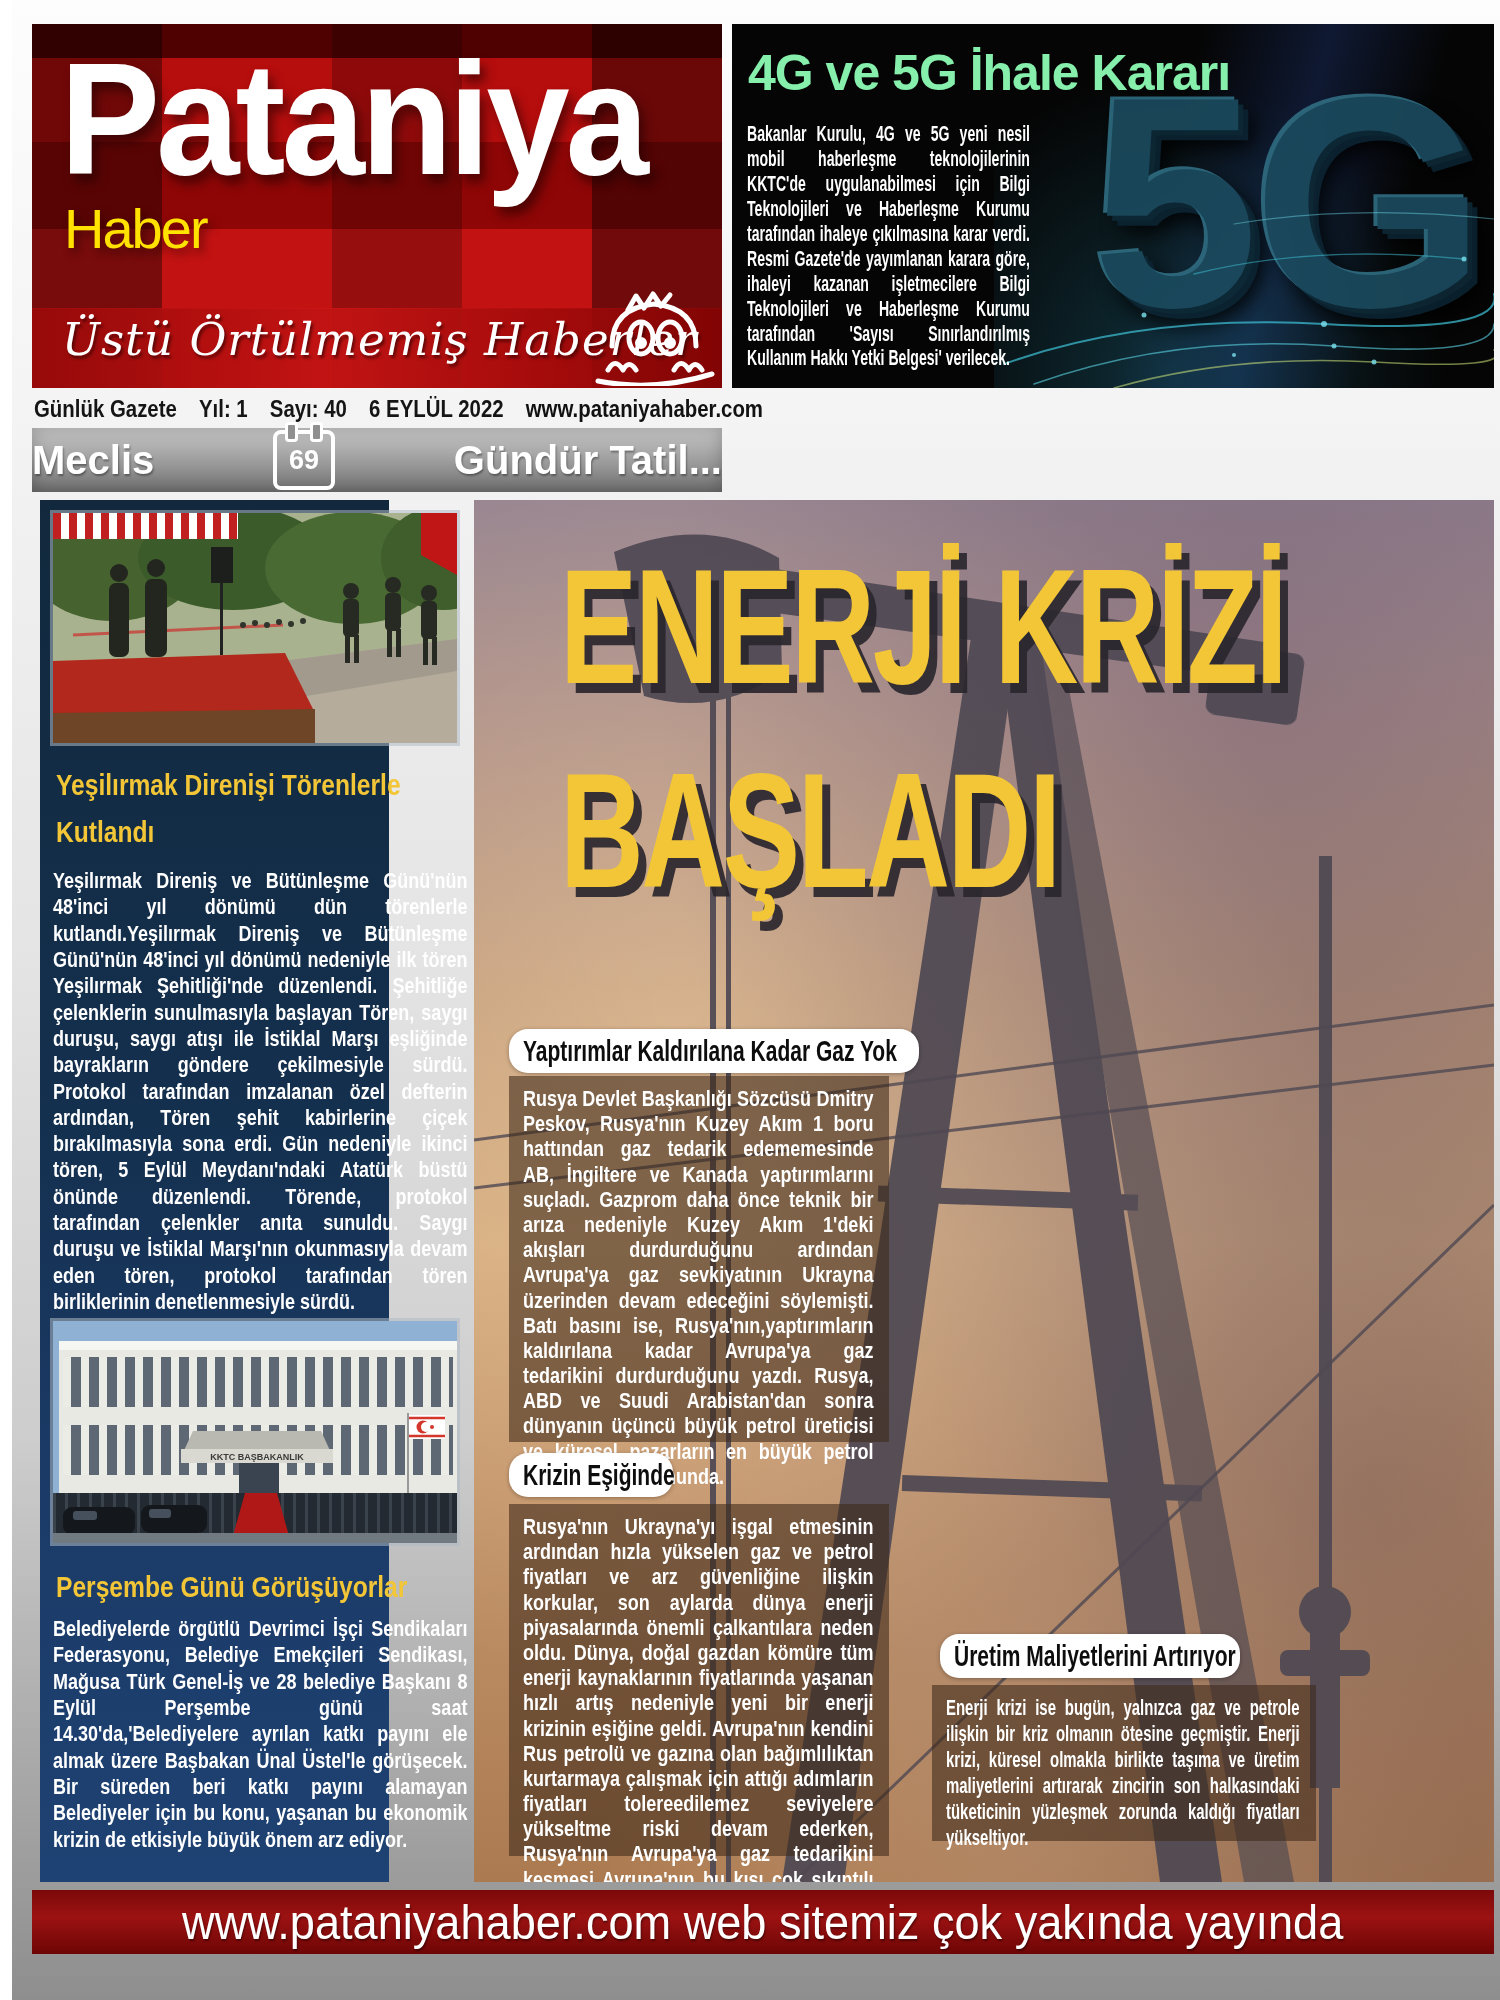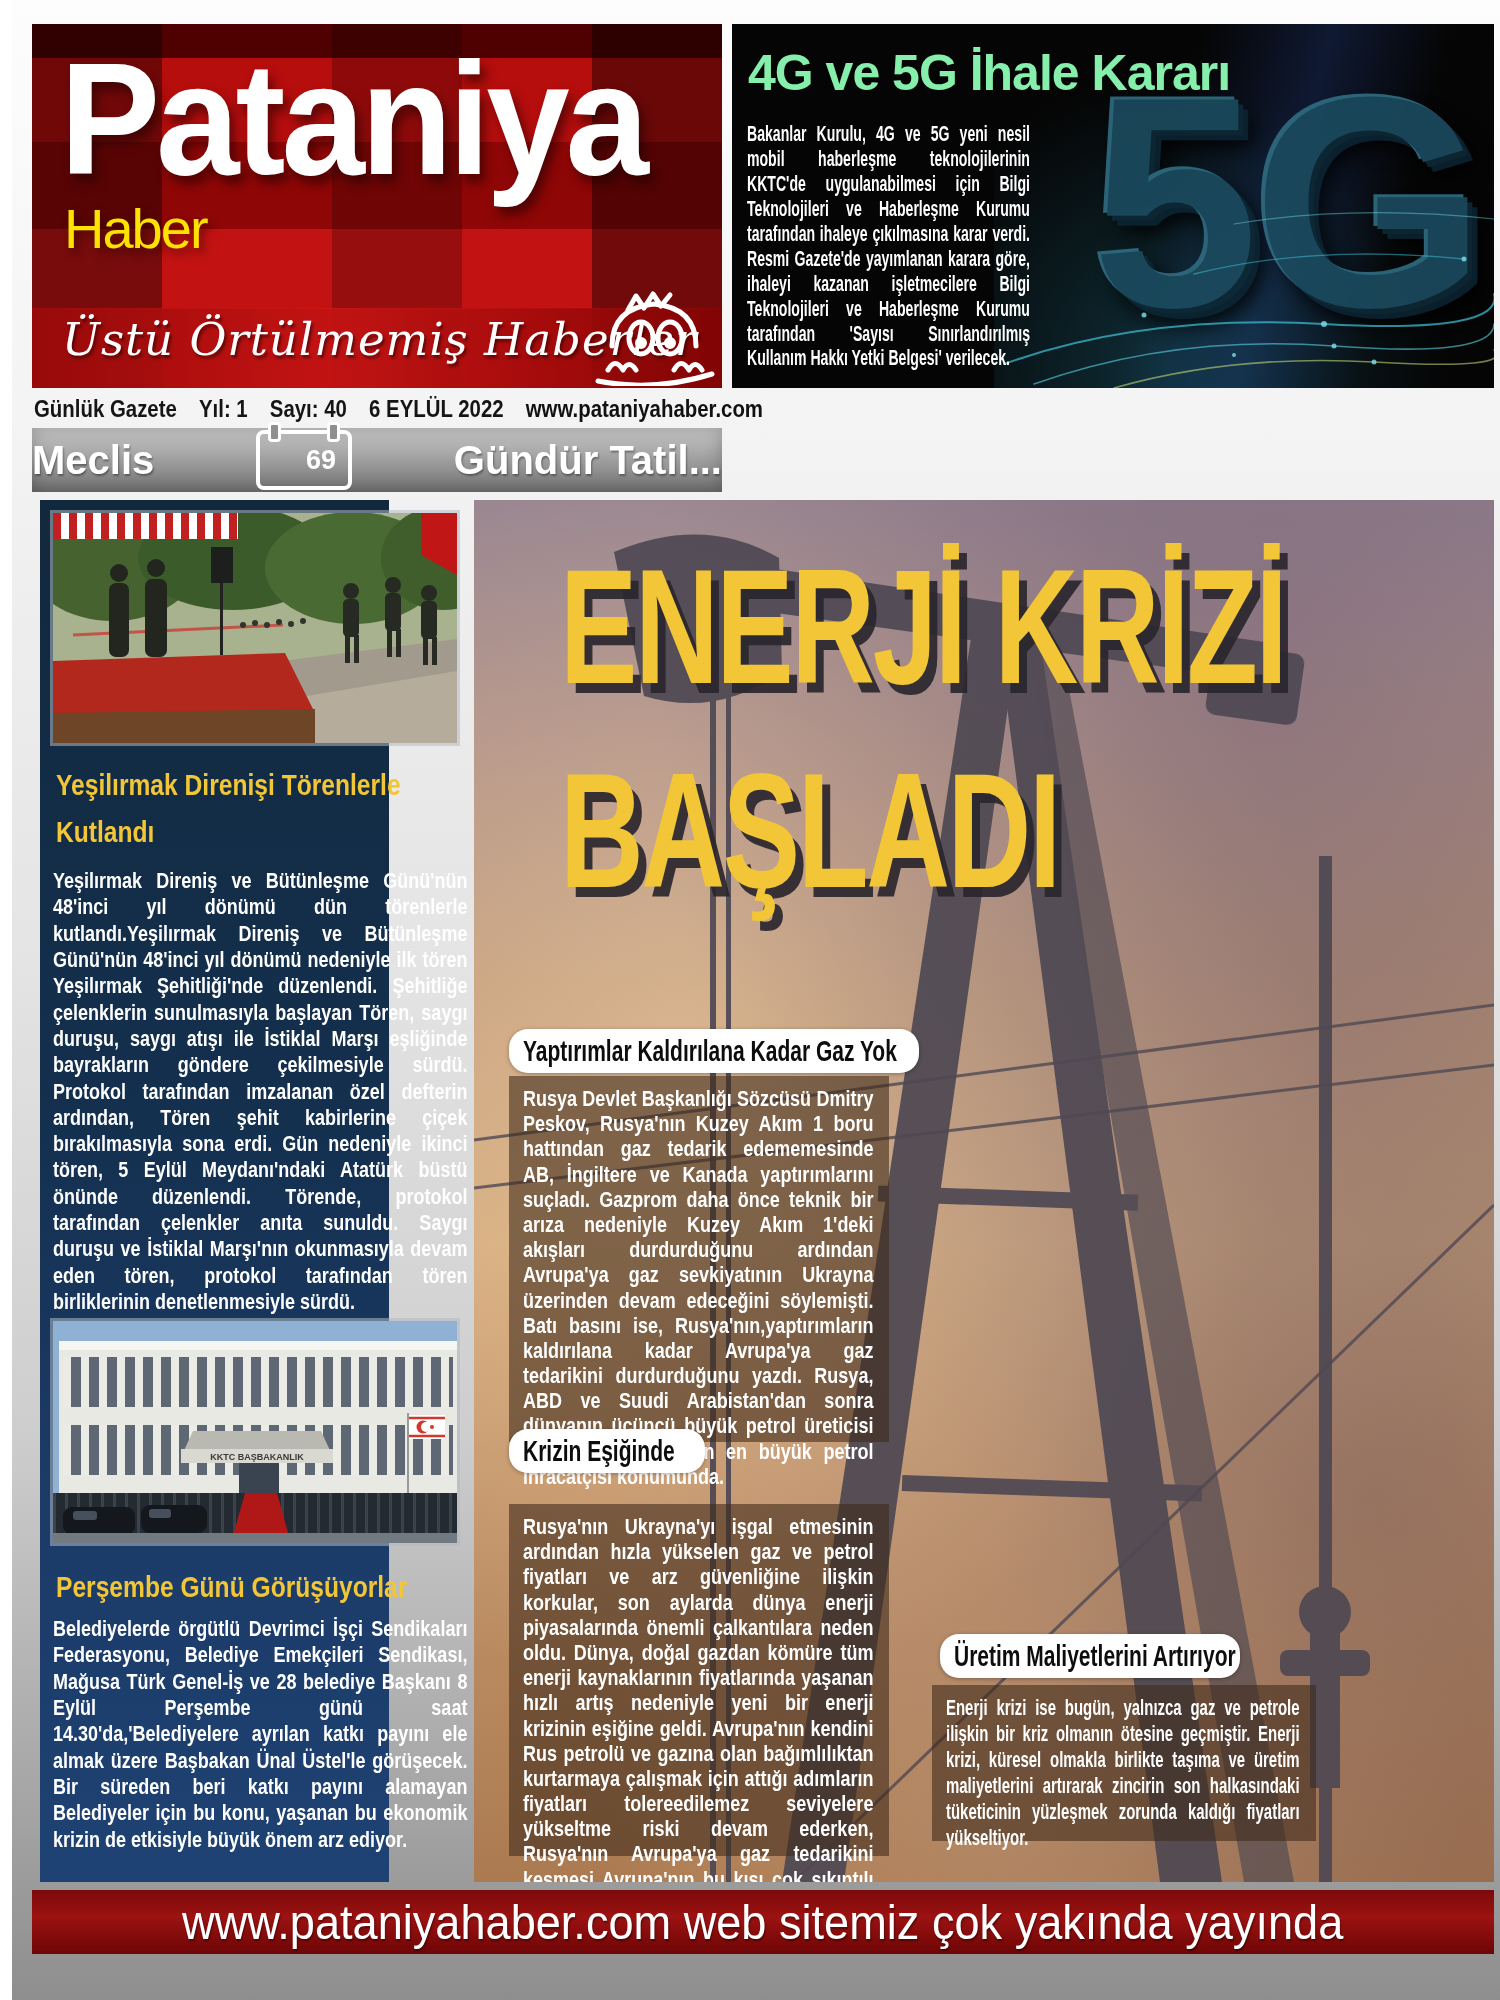--- a/index.html
+++ b/index.html
@@ -28,21 +28,21 @@
     gap:26px;font-size:24px;font-weight:bold;color:#151515;transform:scaleX(.85);transform-origin:0 50%;white-space:nowrap;}
   .info-row .link{color:#111;}
   .cursor-ic{margin-left:2px;}
 
   
   .ticker{position:absolute;left:20px;top:428px;width:690px;height:64px;
     background:linear-gradient(180deg,#c9c9c9,#9a9a9a 55%,#717171);
     box-shadow:inset 0 0 18px rgba(0,0,0,.25);display:flex;align-items:center;justify-content:space-between;}
   .ticker .t-txt{font-size:40px;font-weight:bold;color:#fff;text-shadow:1px 2px 2px rgba(0,0,0,.35);}
   .cal{position:relative;width:54px;height:52px;border:4px solid #fff;border-radius:8px;
-    display:flex;align-items:center;justify-content:center;padding-left:34px;}
+    display:flex;align-items:center;justify-content:center;}
   .cal::before,.cal::after{content:"";position:absolute;top:-12px;width:7px;height:14px;background:#8f8f8f;
     border:3px solid #fff;border-radius:4px;}
   .cal::before{left:8px;} .cal::after{right:8px;}
   .cal span{font-size:27px;font-weight:bold;color:#fff;}
 
   
   .topstory{position:absolute;left:720px;top:24px;width:762px;height:364px;background:#050505;overflow:hidden;}
   .topstory::before{content:"";position:absolute;inset:0;
     background:linear-gradient(105deg,transparent 55%,rgba(25,45,95,.5) 70%,transparent 84%);}
   .fiveg{position:absolute;right:0;top:0;bottom:0;width:500px;}
@@ -82,21 +82,21 @@
   .pump{position:absolute;inset:0;}
   .big-line{position:absolute;left:86px;font-size:145px;font-weight:bold;color:#f2c636;
     letter-spacing:-3px;transform:scale(.8,1.12);transform-origin:0 0;white-space:nowrap;
     text-shadow:10px 9px 0 rgba(42,38,46,.92);z-index:3;}
   .bl1{top:34px;}
   .bl2{top:238px;}
   .strip{position:absolute;height:44px;background:#fff;z-index:4;box-shadow:0 1px 4px rgba(0,0,0,.3);border-radius:19px;}
   .strip span{position:absolute;left:14px;top:0;line-height:44px;font-size:30px;font-weight:bold;color:#0d0d0d;
     white-space:nowrap;transform:scaleX(.7);transform-origin:0 0;}
   .st1{left:35px;top:529px;width:410px;}
-  .st2{left:35px;top:929px;width:164px;padding-left:32px;}
+  .st2{left:35px;top:953px;width:164px;}
   .st3{left:466px;top:1134px;width:300px;}
   .sec-box{position:absolute;background:rgba(62,42,26,.58);z-index:4;padding:10px 14px;box-sizing:border-box;}
   .sec-box p{margin:0;font-size:22.5px;font-weight:bold;color:#fff;line-height:1.12;text-align:justify;
     width:438px;transform:scaleX(.8);transform-origin:0 0;}
   .sb1{left:35px;top:576px;width:380px;height:366px;}
   .sb2{left:35px;top:1004px;width:380px;height:352px;}
   .sb3{left:458px;top:1185px;width:384px;height:156px;}
   .sb3 p{width:520px;transform:scaleX(.68);font-size:22px;line-height:1.18;}
 
   

